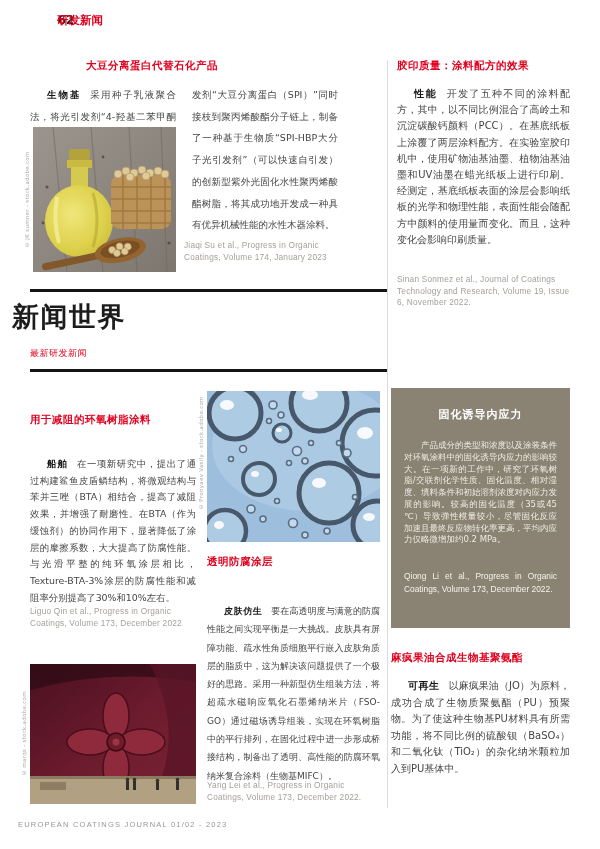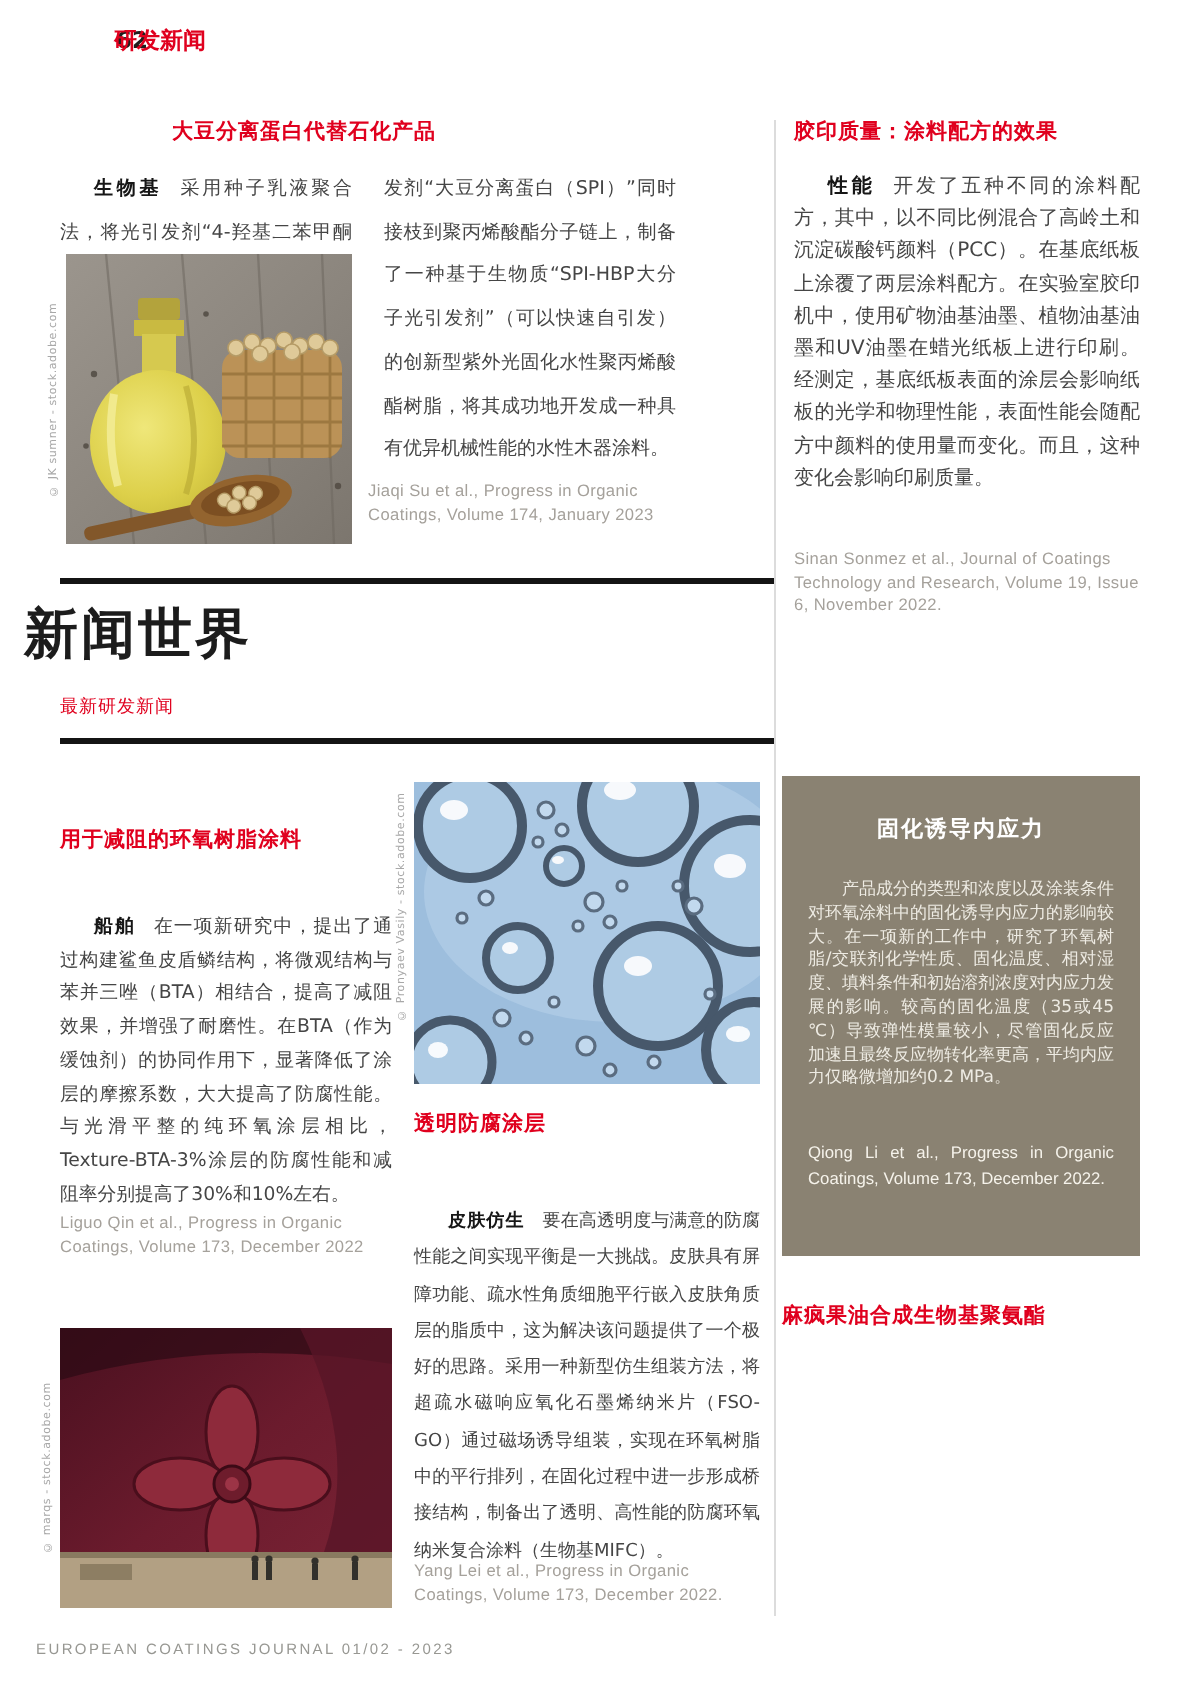--- a/index.html
+++ b/index.html
@@ -231,16 +231,19 @@
   </div>
   <div class="cite" style="left:207px;top:780px;width:173px;">Yang Lei et al., Progress in Organic Coatings, Volume 173, December 2022.</div>
 
   <div id="stress-box">
     <div class="btitle">固化诱导内应力</div>
     <div class="btext">产品成分的类型和浓度以及涂装条件对环氧涂料中的固化诱导内应力的影响较大。在一项新的工作中，研究了环氧树脂/交联剂化学性质、固化温度、相对湿度、填料条件和初始溶剂浓度对内应力发展的影响。较高的固化温度（35或45 ℃）导致弹性模量较小，尽管固化反应加速且最终反应物转化率更高，平均内应力仅略微增加约0.2 MPa。</div>
     <div class="bcite">Qiong Li et al., Progress in Organic Coatings, Volume 173, December 2022.</div>
   </div>
 
   <div class="artitle" style="left:391px;top:651px;width:179px;">麻疯果油合成生物基聚氨酯</div>
+  <div class="body indent" style="left:391px;top:678px;width:179px;font-size:10px;line-height:16.6px;">
+    <b>可再生</b><span>以麻疯果油（JO）为原料，成功合成了生物质聚氨酯（PU）预聚物。为了使这种生物基PU材料具有所需功能，将不同比例的硫酸钡（BaSO₄）和二氧化钛（TiO₂）的杂化纳米颗粒加入到PU基体中。</span>
+  </div>
 
   <div id="footer">EUROPEAN COATINGS JOURNAL 01/02 - 2023</div>
 
 </div>
 
 </body></html>

